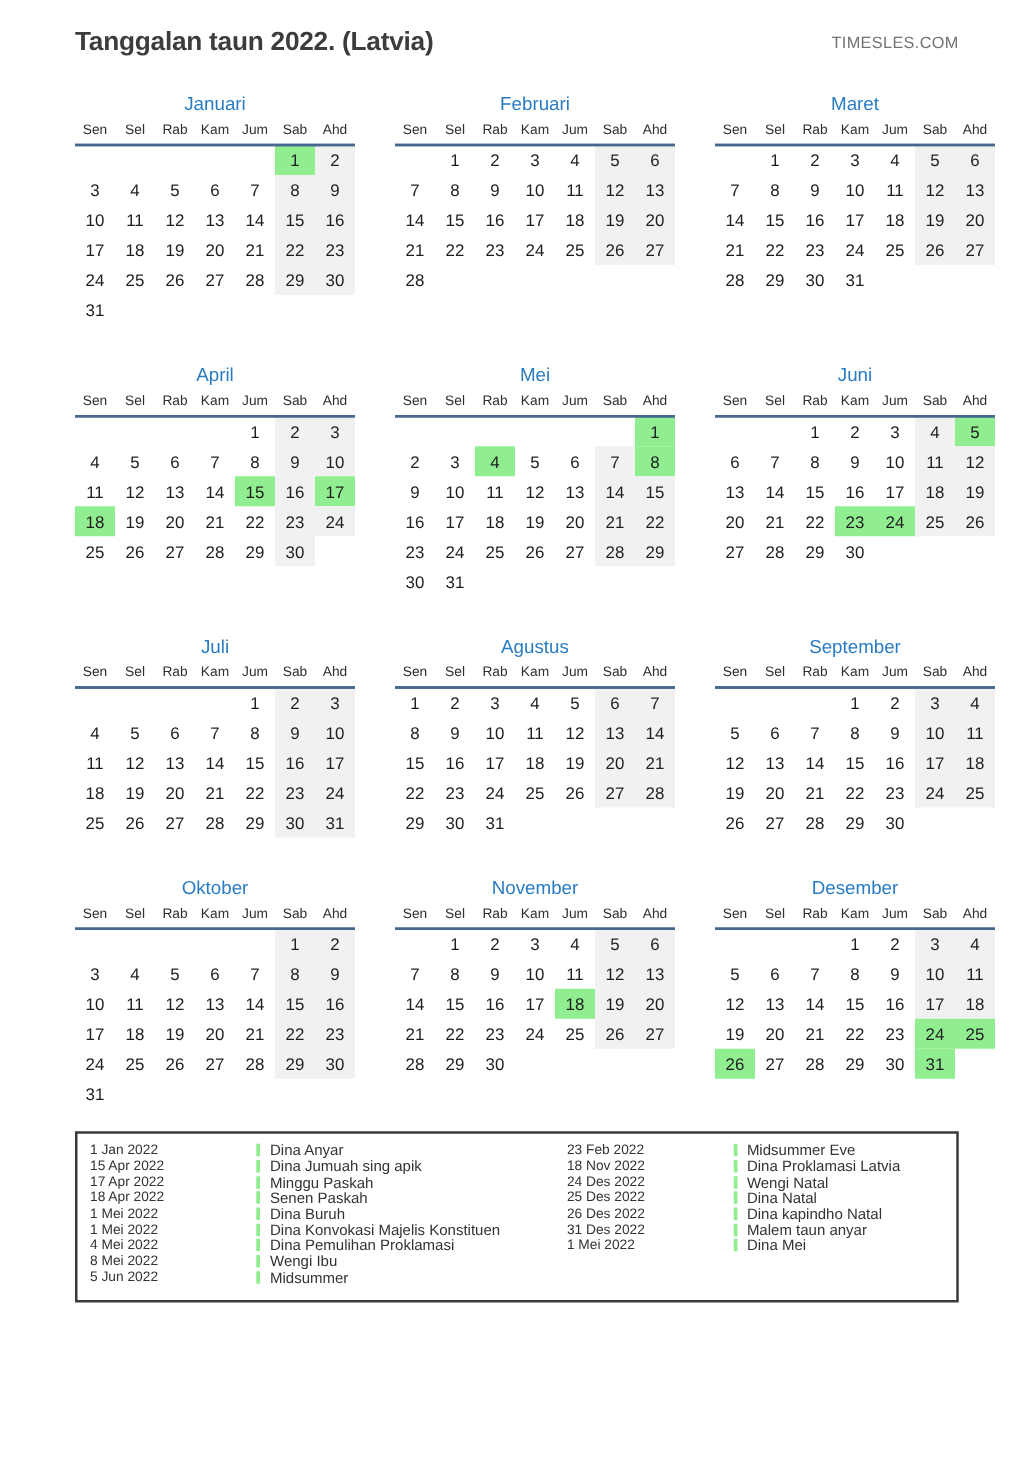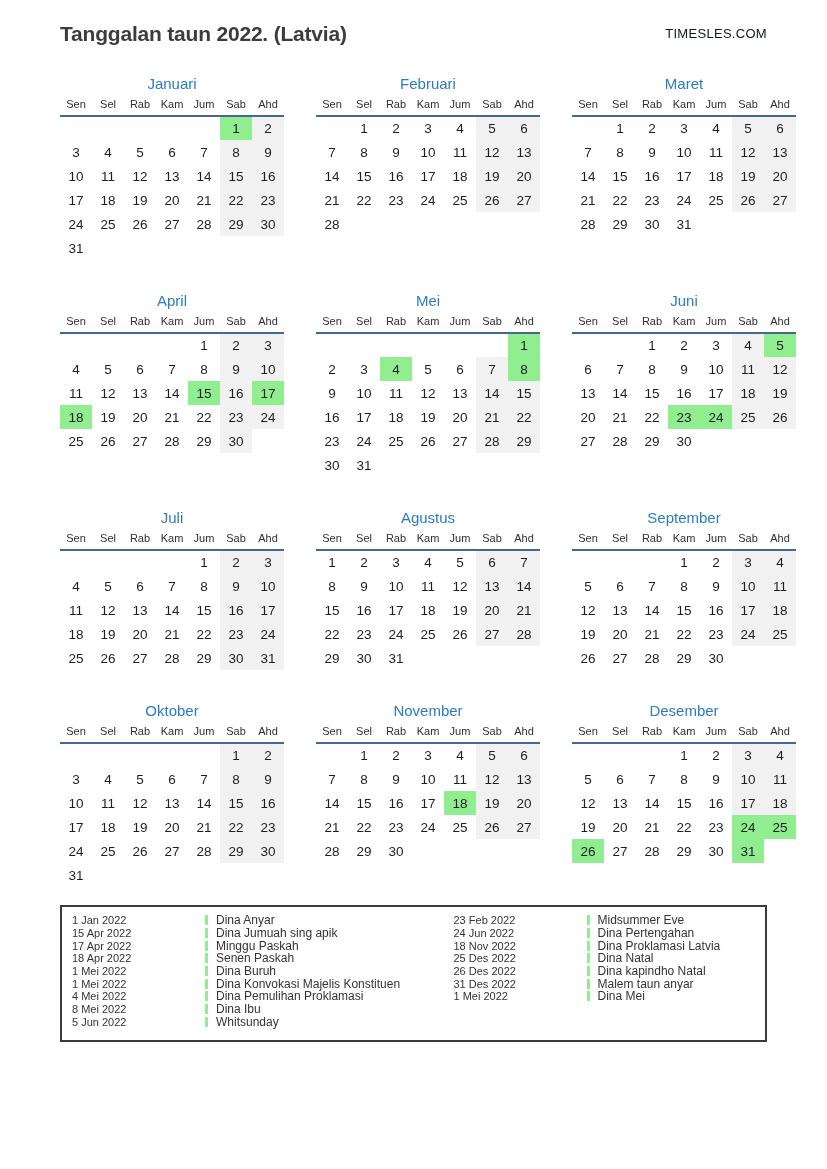--- a/index.html
+++ b/index.html
@@ -16,21 +16,21 @@
   
   .page-header {
     padding: 22px 60px 0 60px;
     display: flex; justify-content: space-between; align-items: flex-start;
   }
   .page-title {
     margin: 0; font-size: 21px; font-weight: 600; color: #3c3c3c;
     letter-spacing: -0.2px;
   }
   .site-link {
-    font-size: 13px; color: #0f172a; text-decoration: none;
+    font-size: 13px; color: #737373; text-decoration: none;
     letter-spacing: 0.3px; margin-top: 4px; font-weight: 500;
   }
 
   
   .months {
     margin: 29px 60px 0 60px;
     display: grid;
     grid-template-columns: repeat(3, 224px);
     column-gap: 17px;
     row-gap: 20px;
@@ -905,43 +905,43 @@
           <span class="legend-name">Dina Konvokasi Majelis Konstituen</span>
         </div>
         <div class="legend-row">
           <span class="legend-date">4 Mei 2022</span>
           <span class="legend-marker"></span>
           <span class="legend-name">Dina Pemulihan Proklamasi</span>
         </div>
         <div class="legend-row">
           <span class="legend-date">8 Mei 2022</span>
           <span class="legend-marker"></span>
-          <span class="legend-name">Dina Ibu</span>
+          <span class="legend-name">Wengi Ibu</span>
         </div>
         <div class="legend-row">
           <span class="legend-date">5 Jun 2022</span>
           <span class="legend-marker"></span>
-          <span class="legend-name">Whitsunday</span>
+          <span class="legend-name">Midsummer</span>
         </div>
       </div>
       <div class="legend-col right">
         <div class="legend-row">
           <span class="legend-date">23 Feb 2022</span>
           <span class="legend-marker"></span>
           <span class="legend-name">Midsummer Eve</span>
         </div>
         <div class="legend-row">
-          <span class="legend-date">24 Jun 2022</span>
-          <span class="legend-marker"></span>
-          <span class="legend-name">Dina Pertengahan</span>
-        </div>
-        <div class="legend-row">
           <span class="legend-date">18 Nov 2022</span>
           <span class="legend-marker"></span>
           <span class="legend-name">Dina Proklamasi Latvia</span>
+        </div>
+        <div class="legend-row">
+          <span class="legend-date">24 Des 2022</span>
+          <span class="legend-marker"></span>
+          <span class="legend-name">Wengi Natal</span>
         </div>
         <div class="legend-row">
           <span class="legend-date">25 Des 2022</span>
           <span class="legend-marker"></span>
           <span class="legend-name">Dina Natal</span>
         </div>
         <div class="legend-row">
           <span class="legend-date">26 Des 2022</span>
           <span class="legend-marker"></span>
           <span class="legend-name">Dina kapindho Natal</span>

